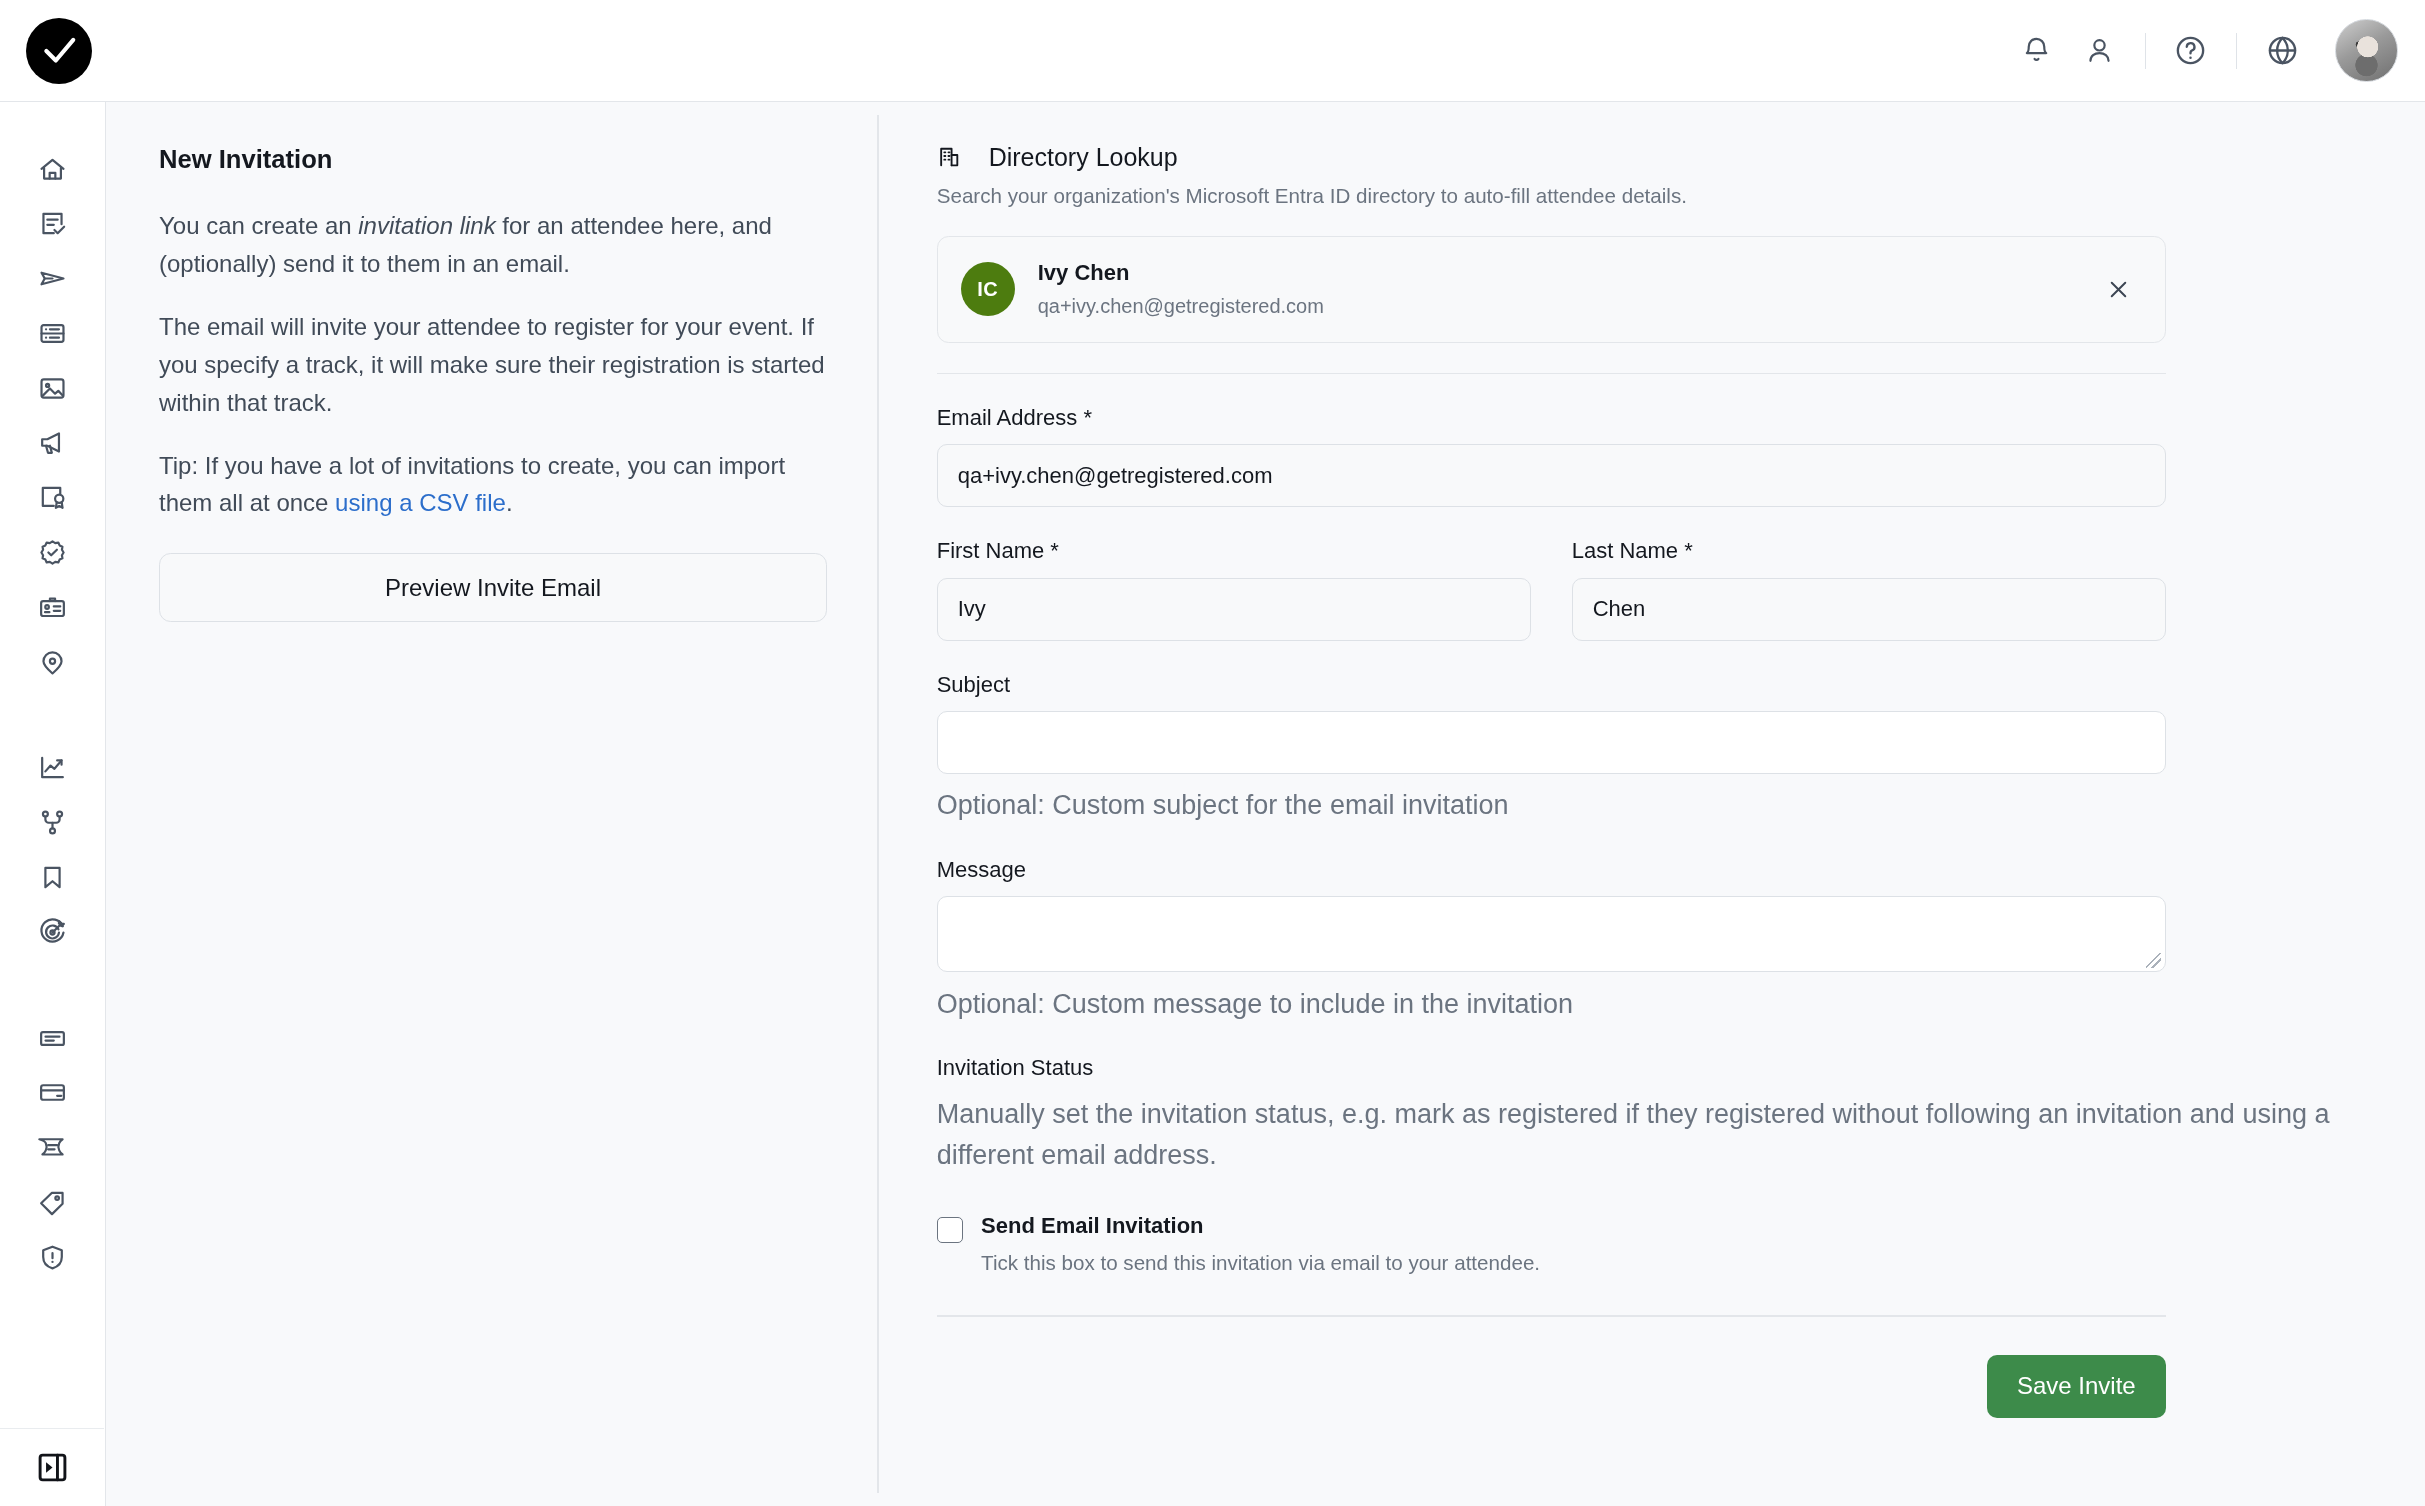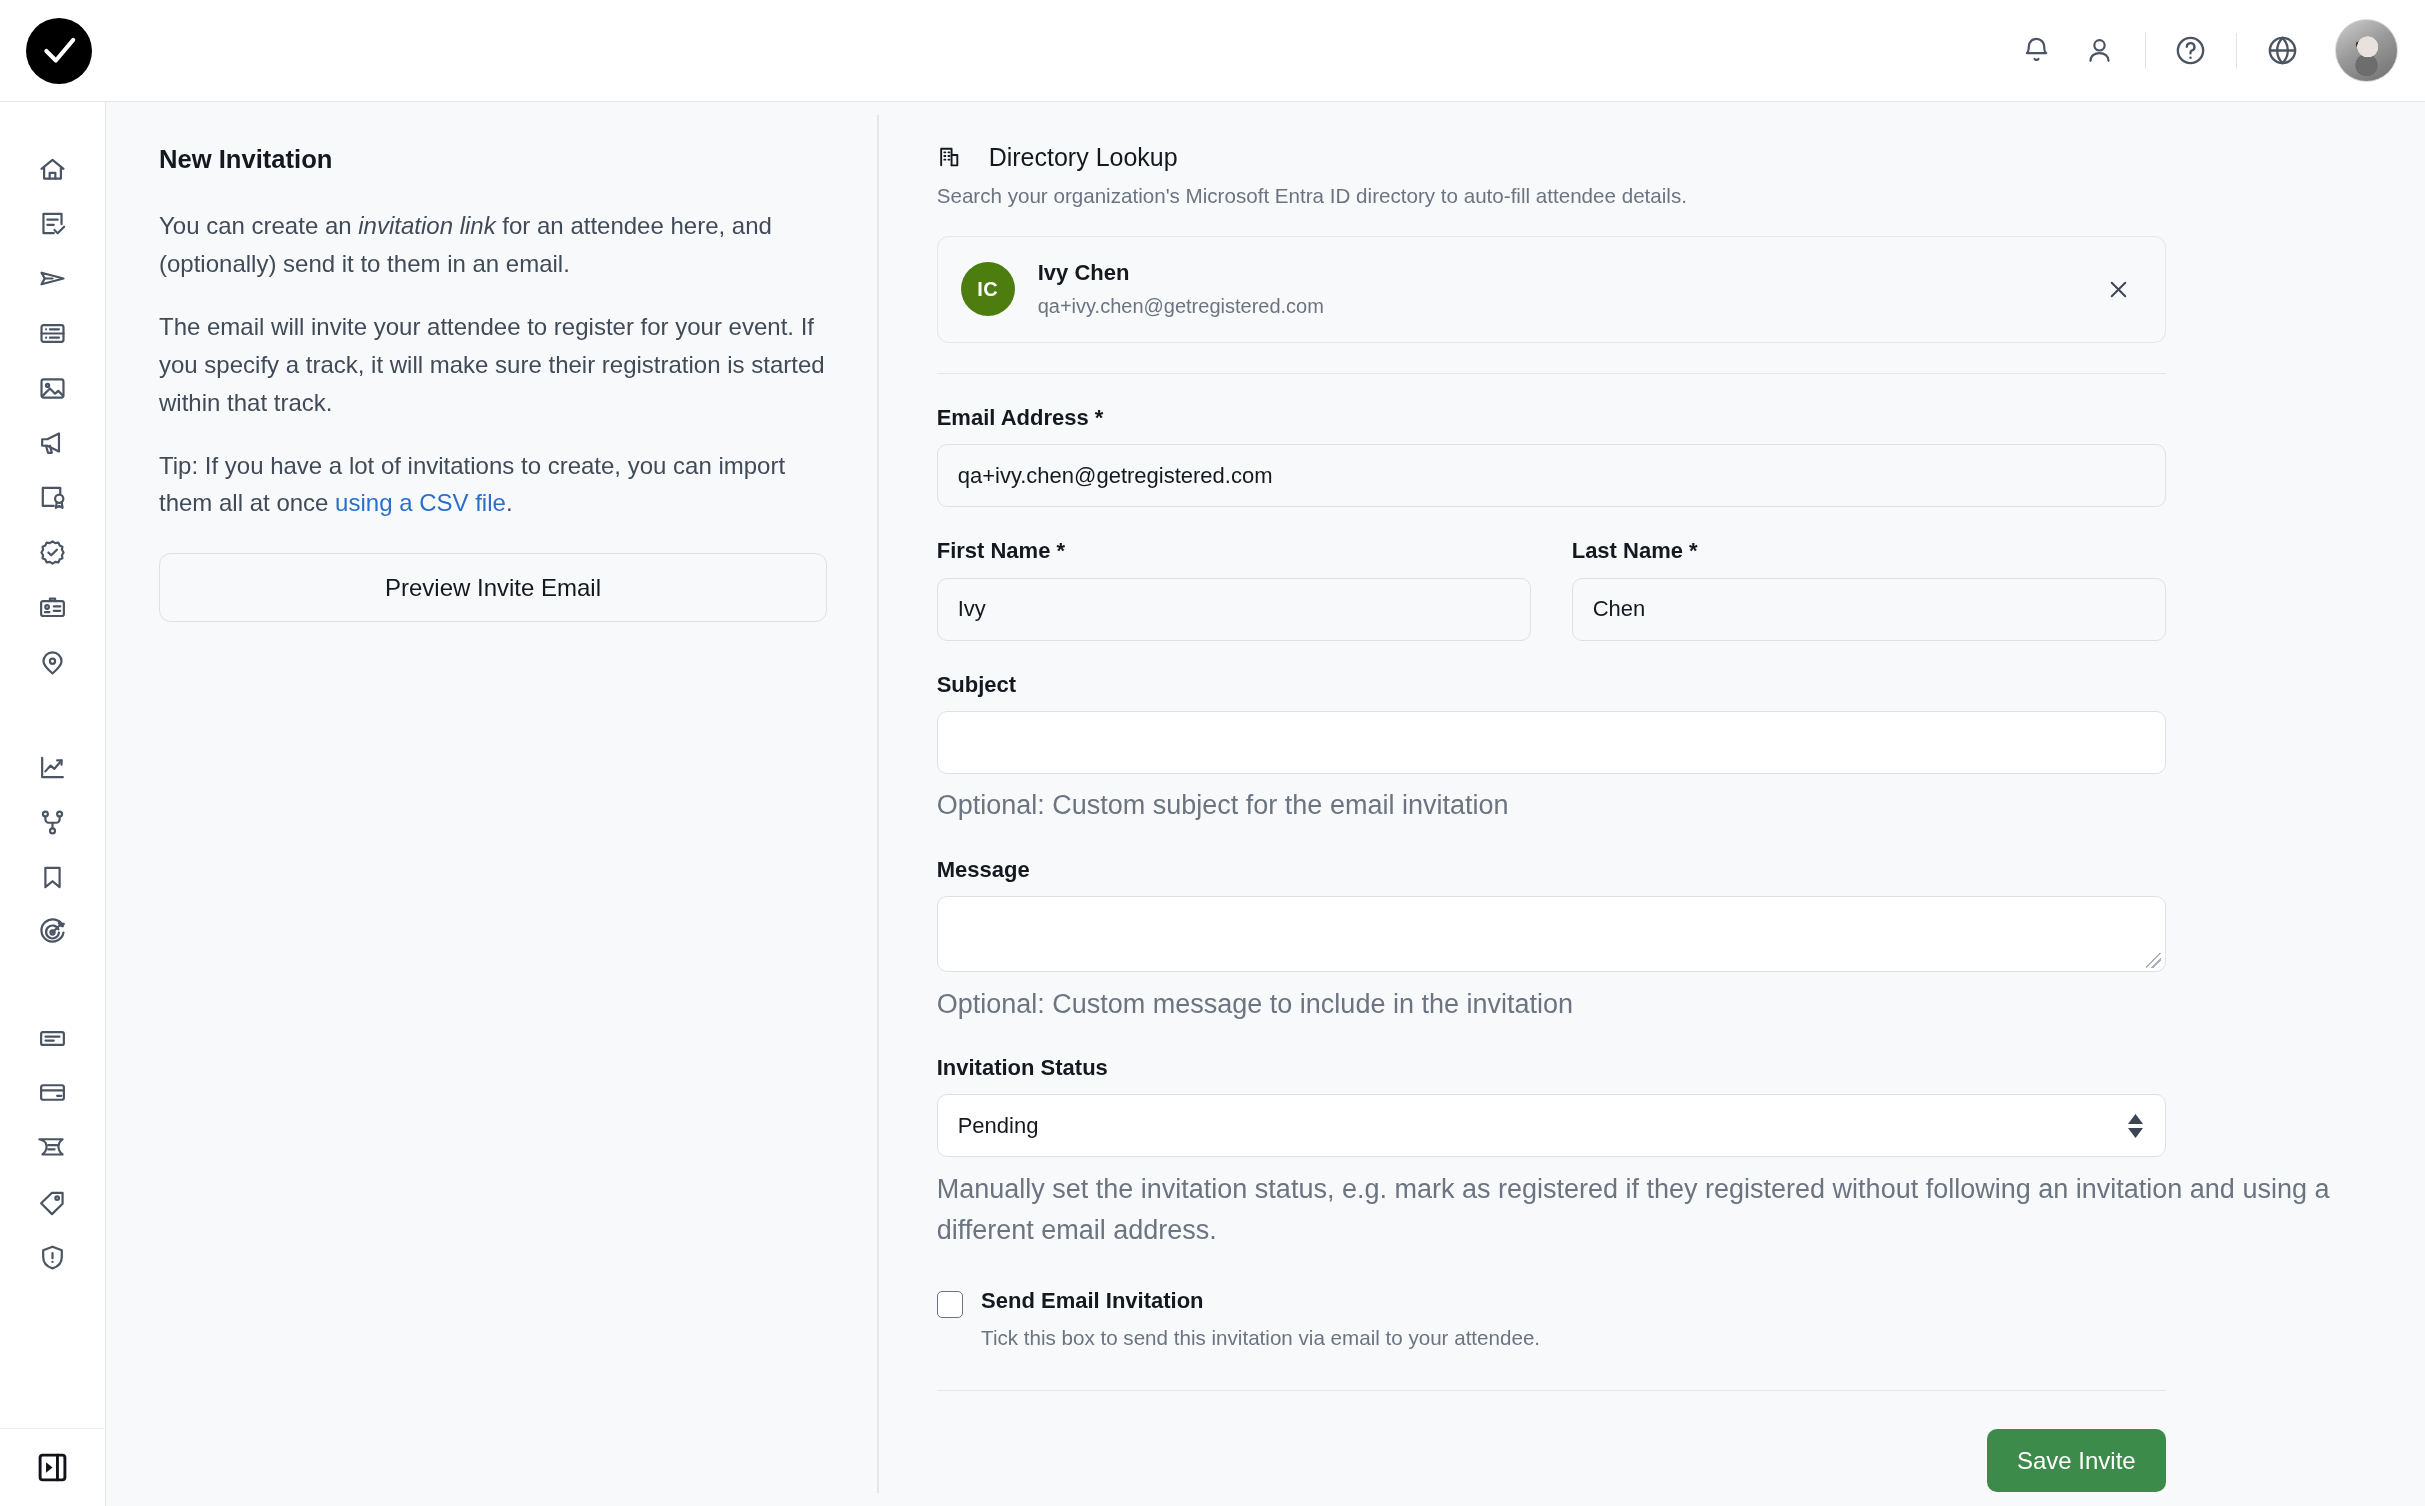--- a/index.html
+++ b/index.html
@@ -123,21 +123,21 @@
   .person-email { font-size: 20px; color: #6b7480; margin-top: 8.3px; }
   .person-close {
     margin-left: auto; width: 46px; height: 46px;
     display: flex; align-items: center; justify-content: center;
     color: #3c4552; font-size: 30px; line-height: 1;
   }
 
   .hr { width: 1229px; height: 1.7px; background: #e3e6ea; margin: 30px 0 0 0; }
 
   .field { margin-top: 31px; }
-  .field-label { font-size: 22px; color: #14181f; font-weight: bold; margin-bottom: 13.2px; }
+  .field-label { font-size: 22px; color: #14181f; font-weight: normal; margin-bottom: 13.2px; }
   .text-input {
     width: 1229px; height: 63px;
     border: 1.7px solid #dde1e6; border-radius: 10px;
     background: #f8f9fa;
     font-size: 22px; color: #14181f;
     padding: 0 20px;
     font-family: "Liberation Sans", sans-serif;
     display: flex; align-items: center;
   }
   .text-input.empty-white { background: #ffffff; }
@@ -474,31 +474,20 @@
     <div class="field">
       <div class="field-label">Message</div>
       <div class="textarea">
         <div class="resize-grip"></div>
       </div>
       <div class="help-text">Optional: Custom message to include in the invitation</div>
     </div>
 
     <div class="field">
       <div class="field-label">Invitation Status</div>
-      <div class="select-box">
-        <span>Pending</span>
-        <span class="select-arrows">
-          <svg width="15" height="10" viewBox="0 0 12 8" fill="#3c4552">
-              <polygon points="6,0 12,8 0,8"></polygon>
-            </svg>
-          <svg width="15" height="10" viewBox="0 0 12 8" fill="#3c4552">
-              <polygon points="6,8 0,0 12,0"></polygon>
-            </svg>
-        </span>
-      </div>
       <div class="help-text">Manually set the invitation status, e.g. mark as registered if they registered without following an invitation and using a different email address.</div>
     </div>
 
     <div class="check-row">
       <div class="checkbox"></div>
       <div class="check-body">
         <div class="check-label">Send Email Invitation</div>
         <div class="check-help">Tick this box to send this invitation via email to your attendee.</div>
       </div>
     </div>

